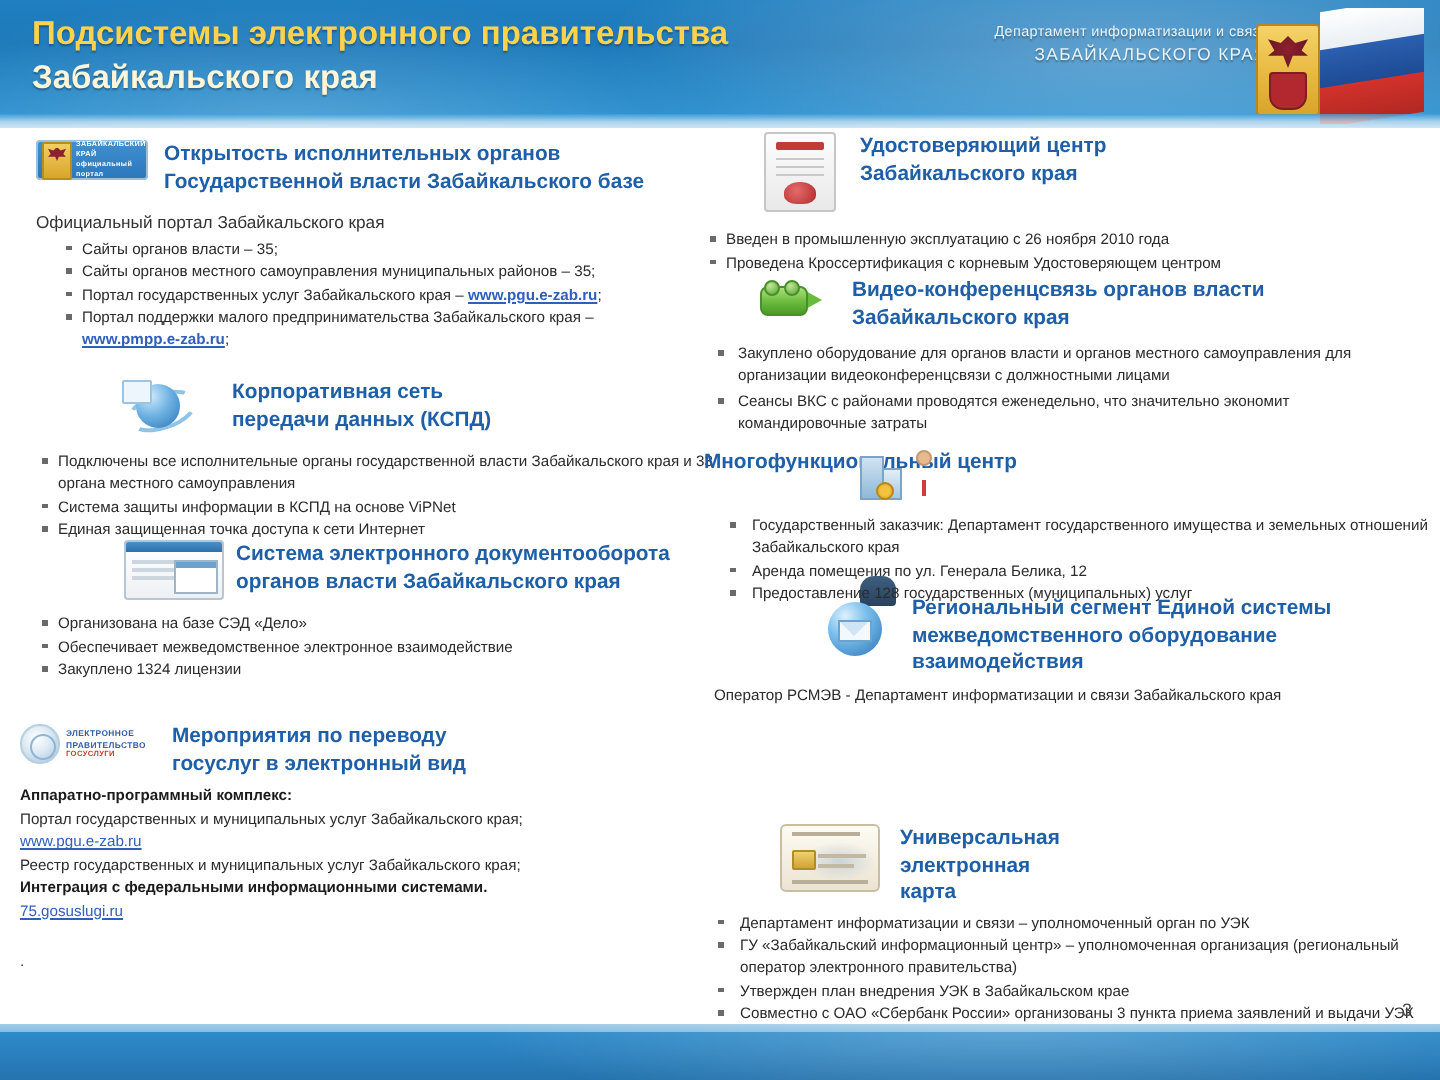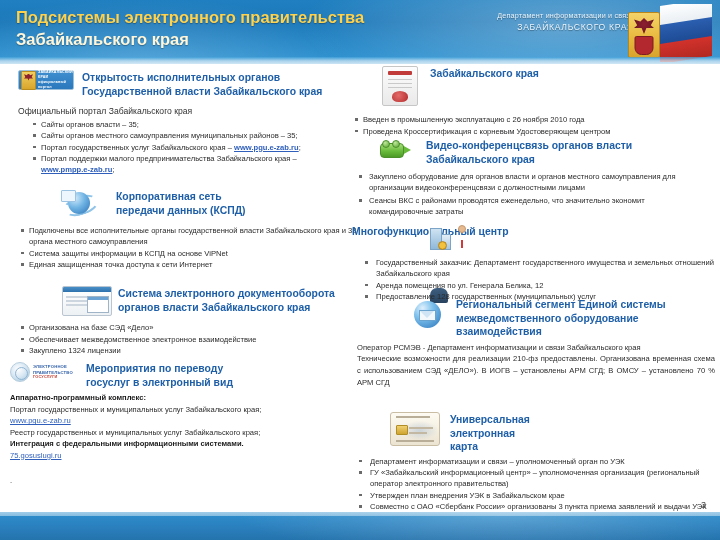--- a/index.html
+++ b/index.html
@@ -213,21 +213,21 @@
               <div class="em"></div>
               <div class="tx">
                 <div>ЗАБАЙКАЛЬСКИЙ</div>
                 <div>КРАЙ</div>
                 <div>официальный портал</div>
               </div>
             </div>
           </div>
           <div class="blk-title">
             <div>Открытость исполнительных органов</div>
-            <div>Государственной власти Забайкальского края</div>
+            <div>Государственной власти Забайкальского базе</div>
           </div>
         </div>
 
         <div class="txt" style="margin-top:7px;">
           <div class="lead">Официальный портал Забайкальского края</div>
           <ul class="b" style="margin-left:14px;">
             <li><span>Сайты органов власти – 35;</span></li>
             <li><span>Сайты органов местного самоуправления муниципальных  районов – 35;</span></li>
             <li><span>Портал государственных услуг Забайкальского края – </span><a class="lnk" href="#">www.pgu.e-zab.ru</a><span>;</span></li>
             <li><span>Портал поддержки малого предпринимательства Забайкальского края –</span><br><a class="lnk" href="#">www.pmpp.e-zab.ru</a><span>;</span></li>
@@ -251,21 +251,21 @@
         </div>
         <div class="txt" style="margin-top:8px;">
           <ul class="b" style="margin-left:8px;">
             <li>Подключены все исполнительные органы государственной власти Забайкальского края и 33 органа местного самоуправления</li>
             <li>Система защиты информации в КСПД на основе ViPNet</li>
             <li>Единая защищенная точка доступа к сети Интернет</li>
           </ul>
         </div>
       </div>
 
-      <div class="block" style="left:12px;top:222px;width:360px;">
+      <div class="block" style="left:12px;top:206px;width:360px;">
         <div class="blk-head" style="position:relative;padding-left:60px;min-height:30px;">
           <div class="ico" style="position:absolute;left:50px;top:0;">
             <div class="ic-doc">
               <div class="bar"></div>
               <div class="r" style="top:9px;"></div>
                 <div class="r" style="top:13px;"></div>
                 <div class="r" style="top:17px;"></div>
               <div class="win"></div>
             </div>
           </div>
@@ -320,20 +320,21 @@
           <div class="ico" style="margin-right:12px;">
             <div class="ic-cert">
               <div class="hd"></div>
               <div class="ln" style="top:12px;"></div>
                 <div class="ln" style="top:16px;"></div>
                 <div class="ln" style="top:20px;"></div>
               <div class="seal"></div>
             </div>
           </div>
           <div class="blk-title">
+            <div>Удостоверяющий центр</div>
             <div>Забайкальского края</div>
           </div>
         </div>
         <div class="txt" style="margin-top:8px;margin-left:-28px;width:352px;">
           <ul class="b">
             <li>Введен в промышленную эксплуатацию с 26 ноября 2010 года</li>
             <li>Проведена Кроссертификация с корневым Удостоверяющем центром</li>
           </ul>
         </div>
       </div>
@@ -395,21 +396,20 @@
               </div>
           </div>
           <div class="blk-title" style="margin-left:104px;">
             <div>Региональный сегмент Единой системы</div>
             <div>межведомственного оборудование</div>
             <div>взаимодействия</div>
           </div>
         </div>
         <div class="txt" style="margin-top:3px;margin-left:5px;width:358px;text-align:justify;line-height:1.55;">
           <div>Оператор РСМЭВ - Департамент информатизации и связи Забайкальского края</div>
-          <div>Технические возможности для реализации 210-фз предоставлены. Организована временная схема с использованием СЭД «ДЕЛО»). В ИОГВ – установлены АРМ СГД; В ОМСУ – установлено 70 % АРМ СГД</div>
         </div>
       </div>
 
       <div class="block" style="left:0px;top:348px;width:368px;">
         <div class="blk-head" style="position:relative;min-height:38px;">
           <div class="ico" style="position:absolute;left:38px;top:0;">
             <div class="ic-uec">
               <div class="map"></div>
                 <div class="l"></div>
                 <div class="chip"></div>

